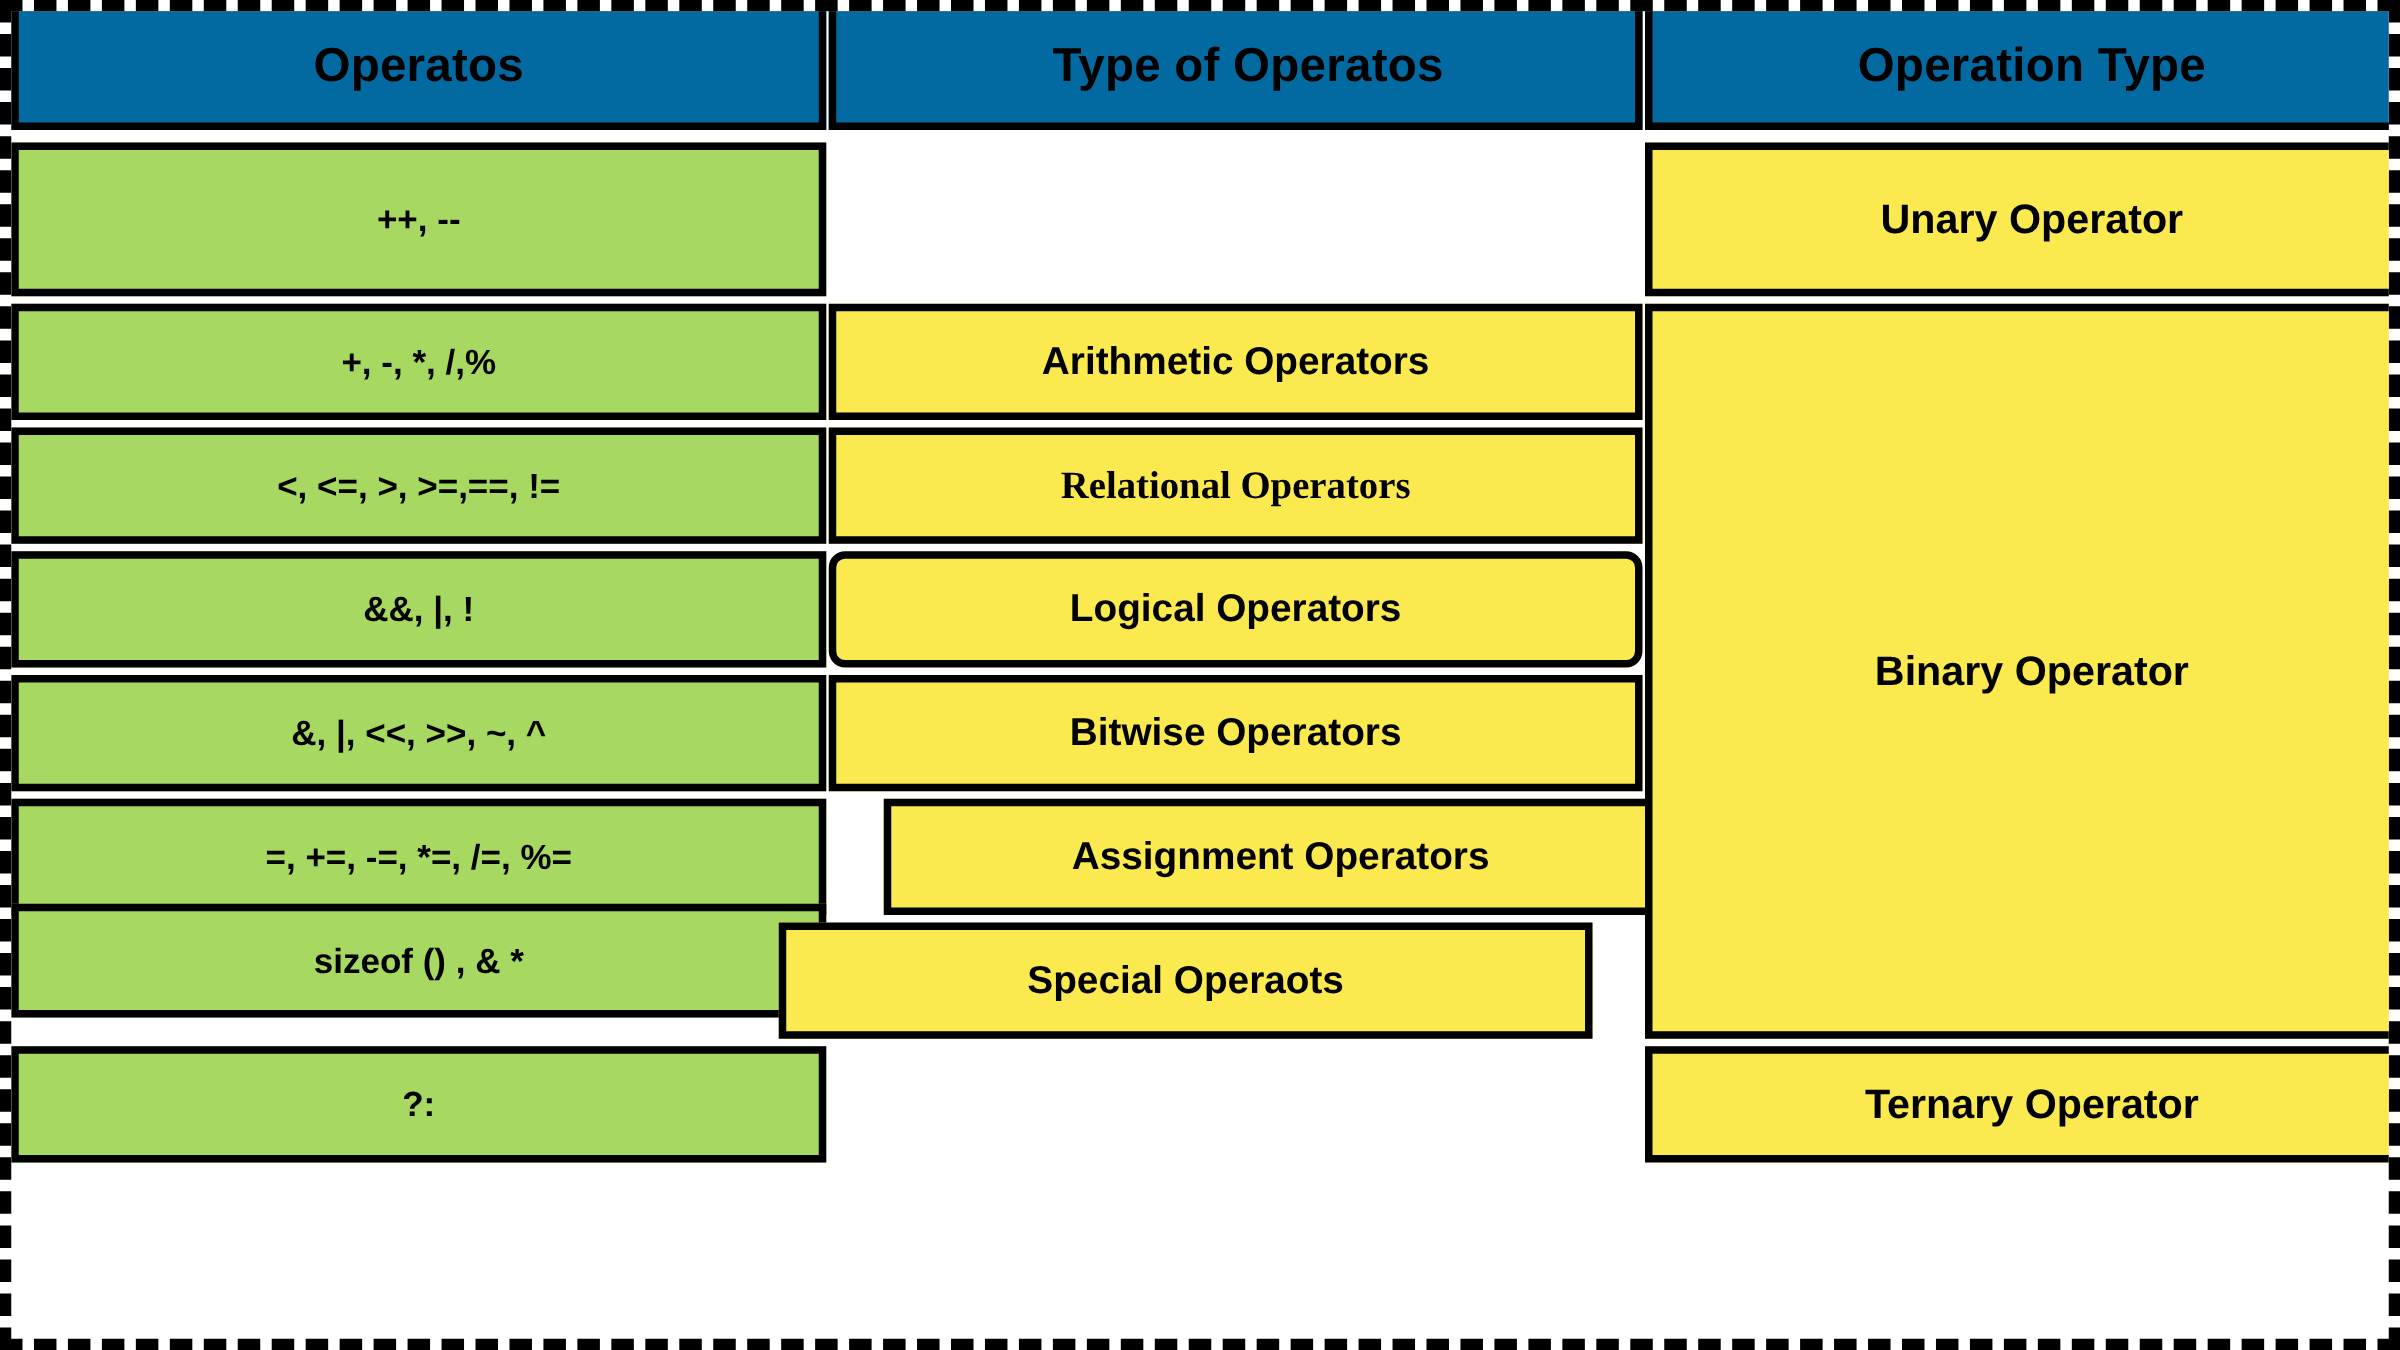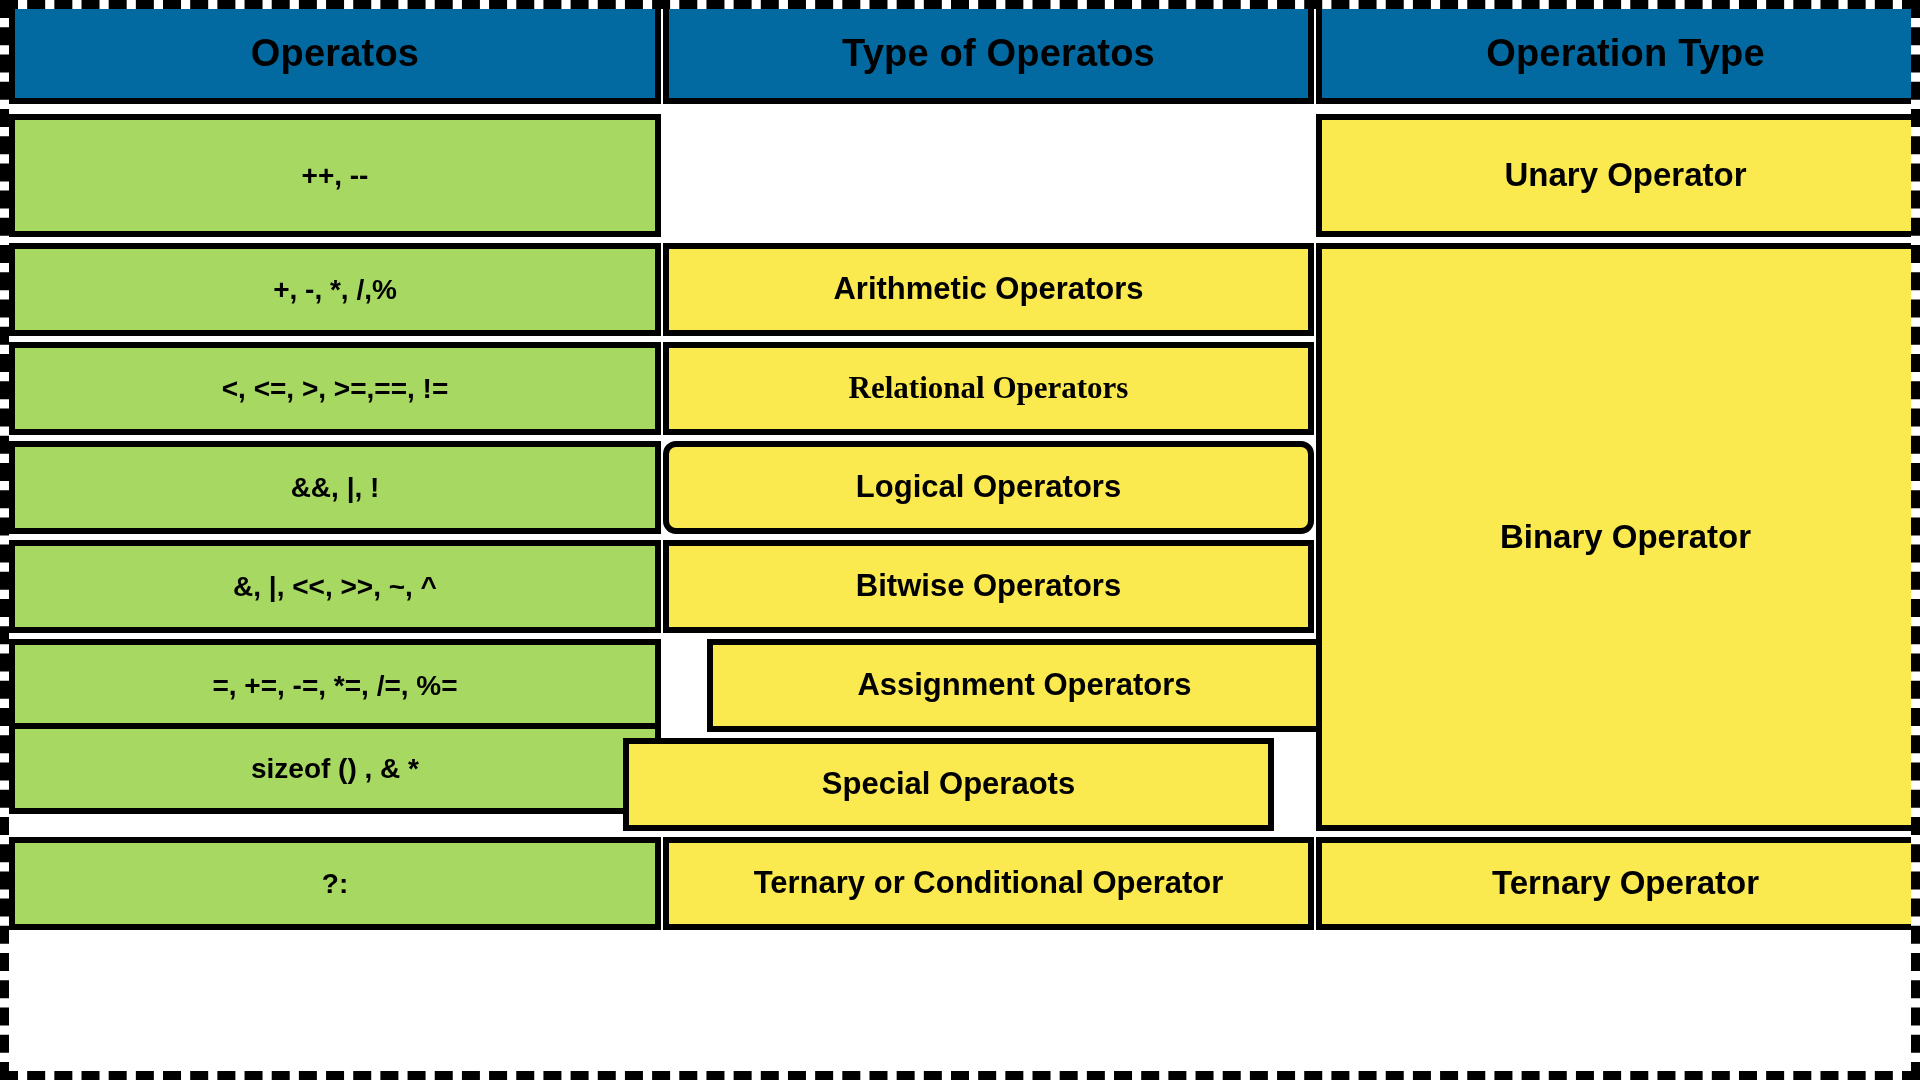--- a/index.html
+++ b/index.html
@@ -139,23 +139,20 @@
   </div>
 
   <div class="cell c2" style="left:654px; top:630px; width:635px; height:93px;margin-left:44px;">
     <span class="txt">Assignment Operators</span>
   </div>
 
   <div class="cell c2" style="left:614px; top:729px; width:651px; height:93px;">
     <span class="txt">Special Operaots</span>
   </div>
 
-  <div class="cell c2" style="left:654px; top:828px; width:651px; height:93px;">
-    <span class="txt">Ternary or Conditional Operator</span>
-  </div>
 
   <div class="cell c3" style="left:1307px; top:105px; width:619px; height:123px;">
     <span class="txt">Unary Operator</span>
   </div>
 
   <div class="cell c3" style="left:1307px; top:234px; width:619px; height:588px;">
     <span class="txt">Binary Operator</span>
   </div>
 
   <div class="cell c3" style="left:1307px; top:828px; width:619px; height:93px;">

